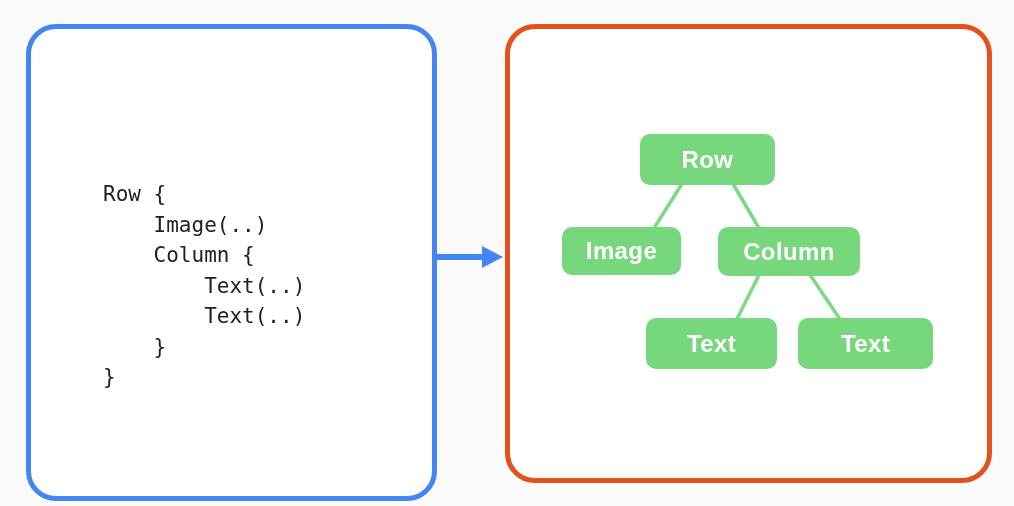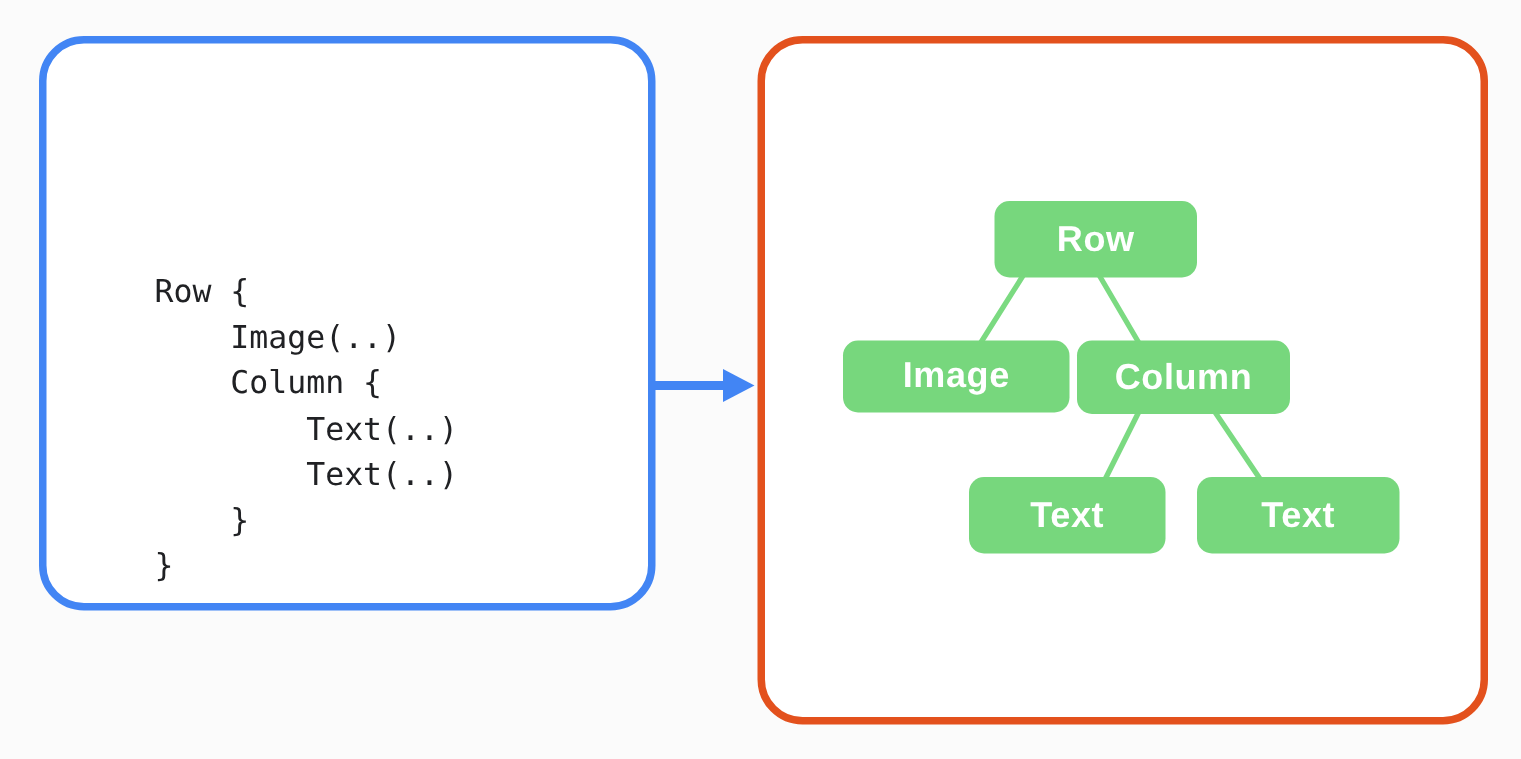--- a/index.html
+++ b/index.html
@@ -23,21 +23,21 @@
     font-family: "Liberation Sans", sans-serif;
     overflow: hidden;
   }
   .panel {
     position: absolute;
     background: var(--panel-fill);
     border-radius: 30px;
   }
   .panel-left {
     left: 26px; top: 24px;
-    width: 411px; height: 383px;
+    width: 411px; height: 477px;
     border: 5px solid var(--code-panel-border);
   }
   .panel-right {
     left: 505px; top: 24px;
     width: 487px; height: 459px;
     border: 5px solid var(--tree-panel-border);
   }
   .code {
     position: absolute;
     left: 72px; top: 150px;
@@ -74,22 +74,22 @@
     background: var(--node-fill);
     border-radius: 10px;
     color: var(--node-text);
     font-size: 24px;
     font-weight: 600;
     letter-spacing: 0.4px;
     display: flex;
     align-items: center;
     justify-content: center;
   }
-  .node-row    { left: 130px; top: 105px; width: 135px; height: 51px; margin-left: 23px; }
-  .node-image  { left:  52px; top: 198px; width: 151px; height: 48px; }
+  .node-row    { left: 130px; top: 105px; width: 135px; height: 51px; }
+  .node-image  { left:  52px; top: 198px; width: 119px; height: 48px; }
   .node-column { left: 208px; top: 198px; width: 142px; height: 49px; }
   .node-text1  { left: 136px; top: 289px; width: 131px; height: 51px; }
   .node-text2  { left: 288px; top: 289px; width: 135px; height: 51px; }
 </style>
 </head>
 <body>
 
 <div>
 
   <div class="panel panel-left">

